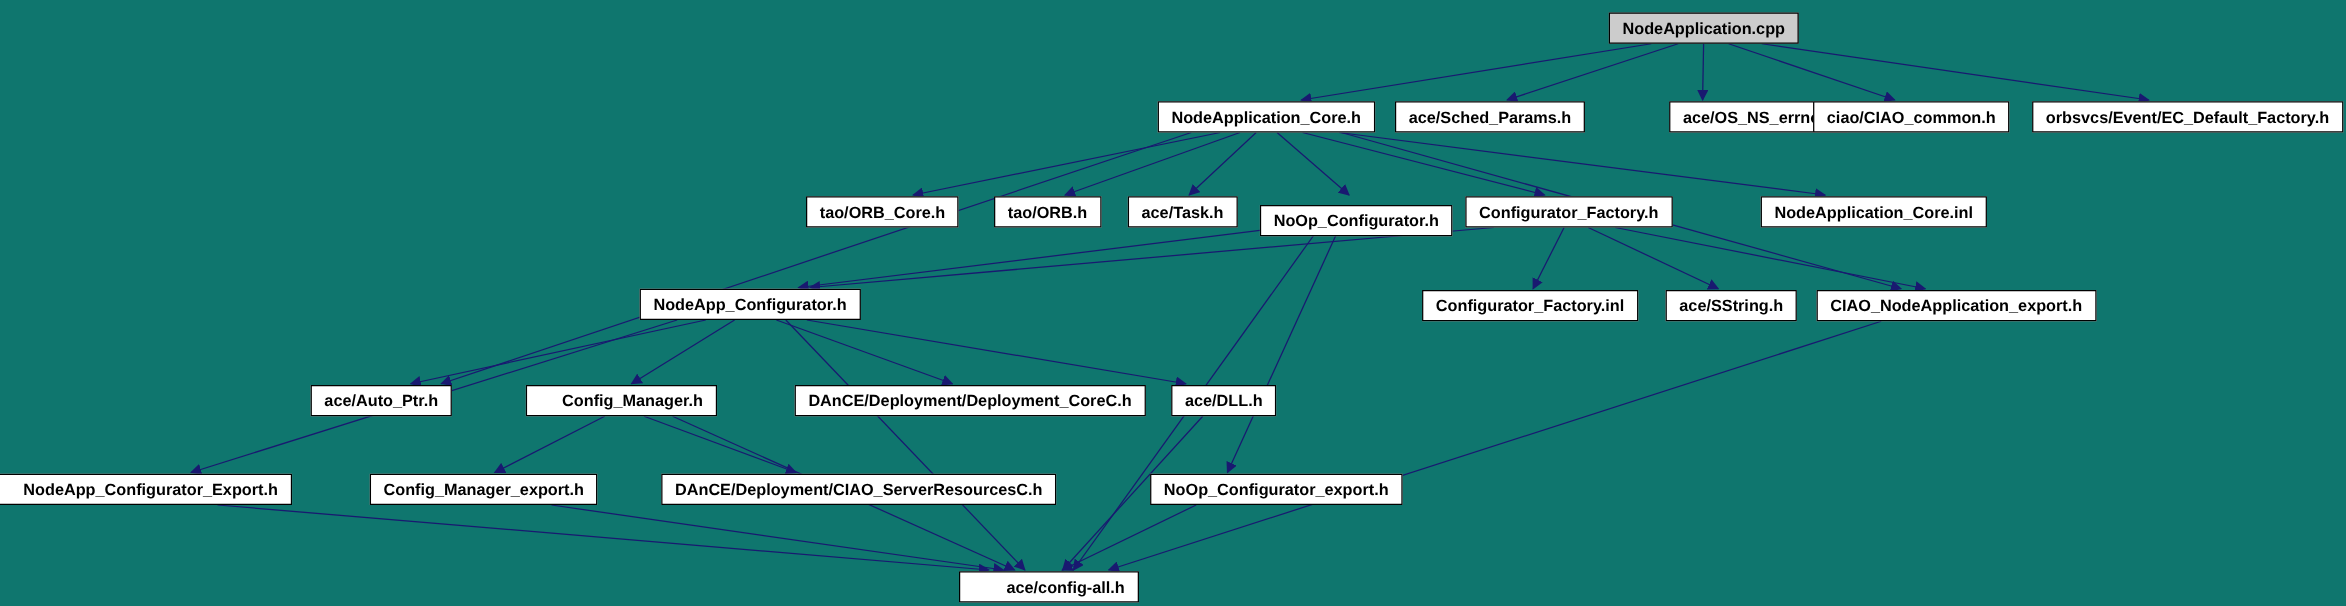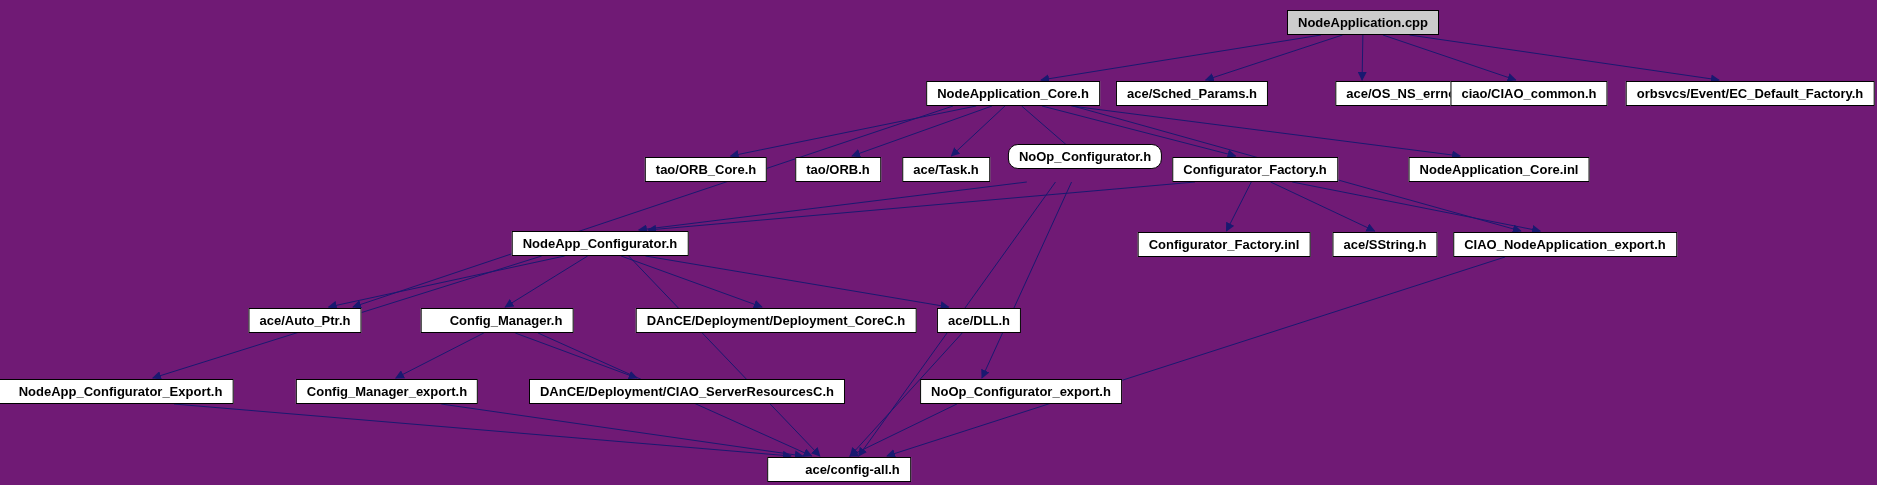--- a/index.html
+++ b/index.html
@@ -4,21 +4,21 @@
 <style>
   html, body {
     margin: 0;
     padding: 0;
     background: #ffffff;
   }
   #diagram {
     position: relative;
     width: 1877px;
     height: 485px;
-    background: #701a75;
+    background: #0f766e;
     font-family: "Liberation Sans", sans-serif;
     overflow: hidden;
   }
   #edges {
     position: absolute;
     left: 0;
     top: 0;
   }
   .node {
     position: absolute;
@@ -89,21 +89,21 @@
   <div id="nodes">
       <div class="node root" style="left: 1363px; top: 10px;">NodeApplication.cpp</div>
       <div class="node" style="left: 1013px; top: 81px;">NodeApplication_Core.h</div>
       <div class="node" style="left: 1192px; top: 81px;">ace/Sched_Params.h</div>
       <div class="node" style="left: 1362px; top: 81px; margin-left: 45px;">ace/OS_NS_errno.h</div>
       <div class="node" style="left: 1529px; top: 81px;">ciao/CIAO_common.h</div>
       <div class="node" style="left: 1750px; top: 81px;">orbsvcs/Event/EC_Default_Factory.h</div>
       <div class="node" style="left: 706px; top: 157px;">tao/ORB_Core.h</div>
       <div class="node" style="left: 838px; top: 157px;">tao/ORB.h</div>
       <div class="node" style="left: 946px; top: 157px;">ace/Task.h</div>
-      <div class="node" style="left: 1085px; top: 144px; border-radius: 10px;">NoOp_Configurator.h</div>
+      <div class="node" style="left: 1085px; top: 164px;">NoOp_Configurator.h</div>
       <div class="node" style="left: 1255px; top: 157px;">Configurator_Factory.h</div>
       <div class="node" style="left: 1499px; top: 157px;">NodeApplication_Core.inl</div>
       <div class="node" style="left: 600px; top: 231px;">NodeApp_Configurator.h</div>
       <div class="node" style="left: 1224px; top: 232px;">Configurator_Factory.inl</div>
       <div class="node" style="left: 1385px; top: 232px;">ace/SString.h</div>
       <div class="node" style="left: 1565px; top: 232px;">CIAO_NodeApplication_export.h</div>
       <div class="node" style="left: 305px; top: 308px;">ace/Auto_Ptr.h</div>
       <div class="node" style="left: 497px; top: 308px; padding-left: 28px;">Config_Manager.h</div>
       <div class="node" style="left: 776px; top: 308px;">DAnCE/Deployment/Deployment_CoreC.h</div>
       <div class="node" style="left: 979px; top: 308px;">ace/DLL.h</div>

